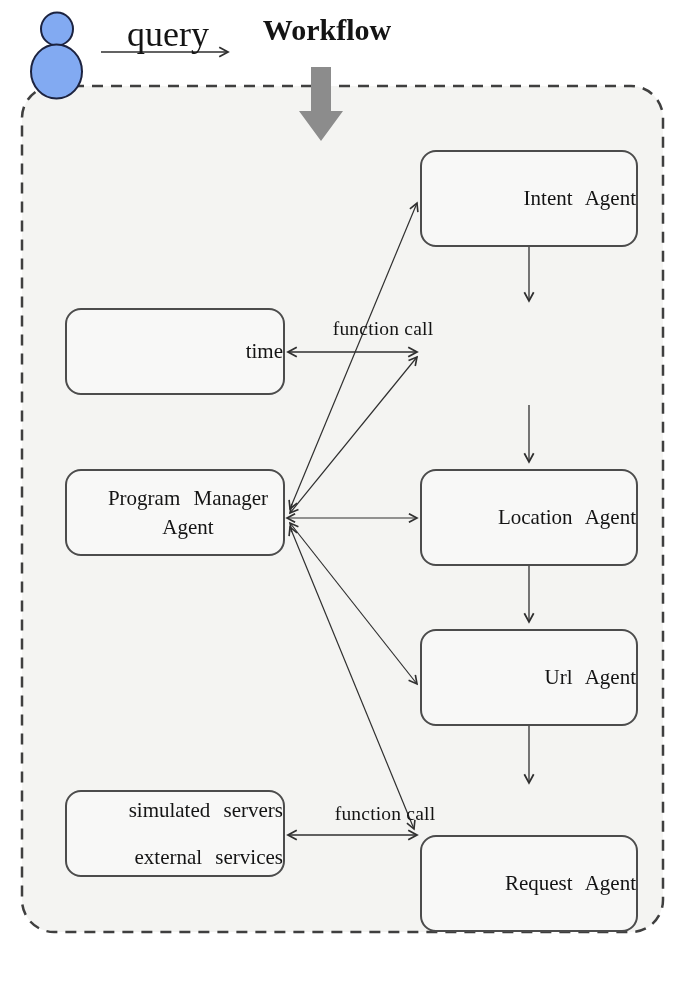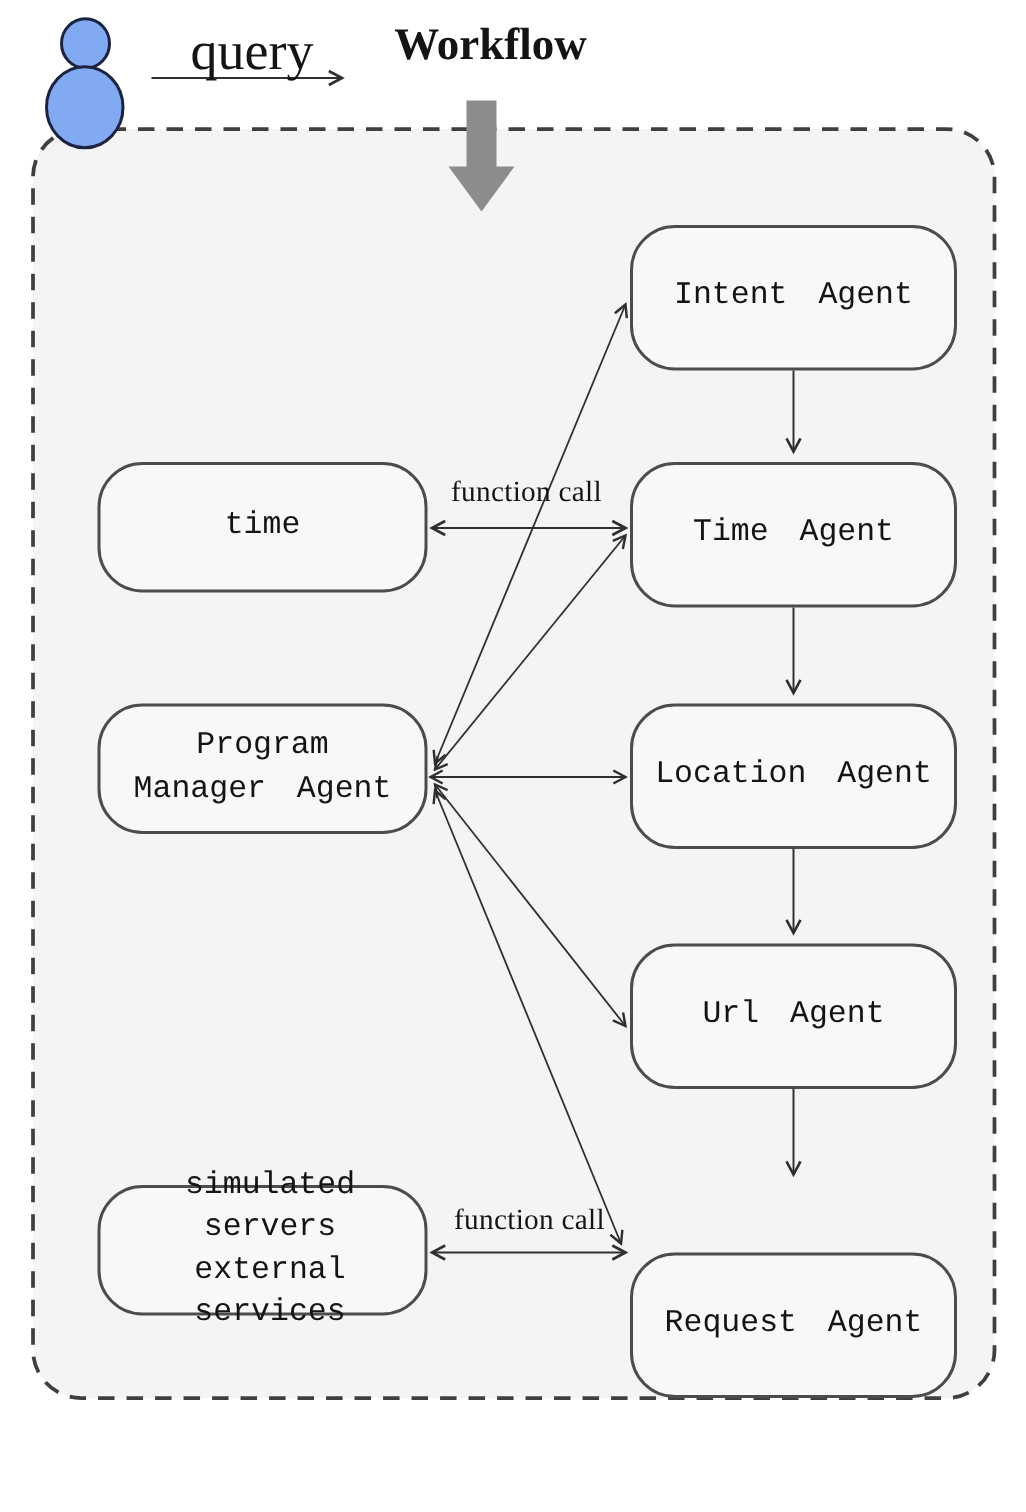--- a/index.html
+++ b/index.html
@@ -5,28 +5,28 @@
   html,body{margin:0;padding:0;}
   body{
     width:684px;height:1008px;position:relative;background:#ffffff;
     font-family:"Liberation Serif", serif;color:#141414;overflow:hidden;
   }
   .stage{position:absolute;inset:0;}
   svg.overlay{position:absolute;left:0;top:0;z-index:1;}
   .lbl{position:absolute;z-index:3;text-align:center;}
   .query-lbl{left:103px;top:13px;width:130px;font-size:36px;}
   .workflow-lbl{left:257px;top:13px;width:140px;font-size:30px;font-weight:bold;}
-  .fc-lbl{width:132px;font-size:19.5px;letter-spacing:.2px;}
+  .fc-lbl{width:132px;font-size:19.5px;letter-spacing:.2px;margin-left:32px;}
   .fc-top{left:285px;top:318px;}
   .fc-bottom{left:287px;top:803px;}
   .box{
     position:absolute;z-index:2;box-sizing:border-box;
-    border:2px solid #4c4c4c;border-radius:30px;background:#f8f8f7;
-    display:flex;flex-direction:column;align-items:center;justify-content:center;
-    font-size:21px;word-spacing:8px;text-align:center;line-height:1.35;font-family:Liberation Mono, monospace;
+    border:2px solid #4c4c4c;border-radius:16px;background:#f8f8f7;
+    display:flex;flex-direction:column;align-items:flex-end;justify-content:center;
+    font-size:21px;word-spacing:8px;text-align:center;line-height:1.35;
   }
   .agent{left:420px;width:218px;height:97px;}
   .side{left:65px;width:220px;height:87px;}
   .pm-label{width:190px;}
   .servers .line{display:block;margin-left:10px;}
   .servers .gap{height:18px;}
   .caption{
     position:absolute;z-index:3;left:12px;top:954px;width:664px;
     font-size:24.5px;white-space:nowrap;
   }
@@ -75,23 +75,20 @@
       <line x1="290" y1="527" x2="414" y2="829" marker-start="url(#arrow)" marker-end="url(#arrow)"></line>
     </g>
   </svg>
 
   <div class="lbl query-lbl">query</div>
   <div class="lbl workflow-lbl">Workflow</div>
 
   <div class="box agent" style="top:150px">
     <span>Intent Agent</span>
   </div>
-  <div class="box agent" style="top:308px">
-    <span>Time Agent</span>
-  </div>
   <div class="box agent" style="top:629px">
     <span>Url Agent</span>
   </div>
   <div class="box agent" style="top:469px">
     <span>Location Agent</span>
   </div>
   <div class="box agent" style="top:835px">
     <span>Request Agent</span>
   </div>
 

